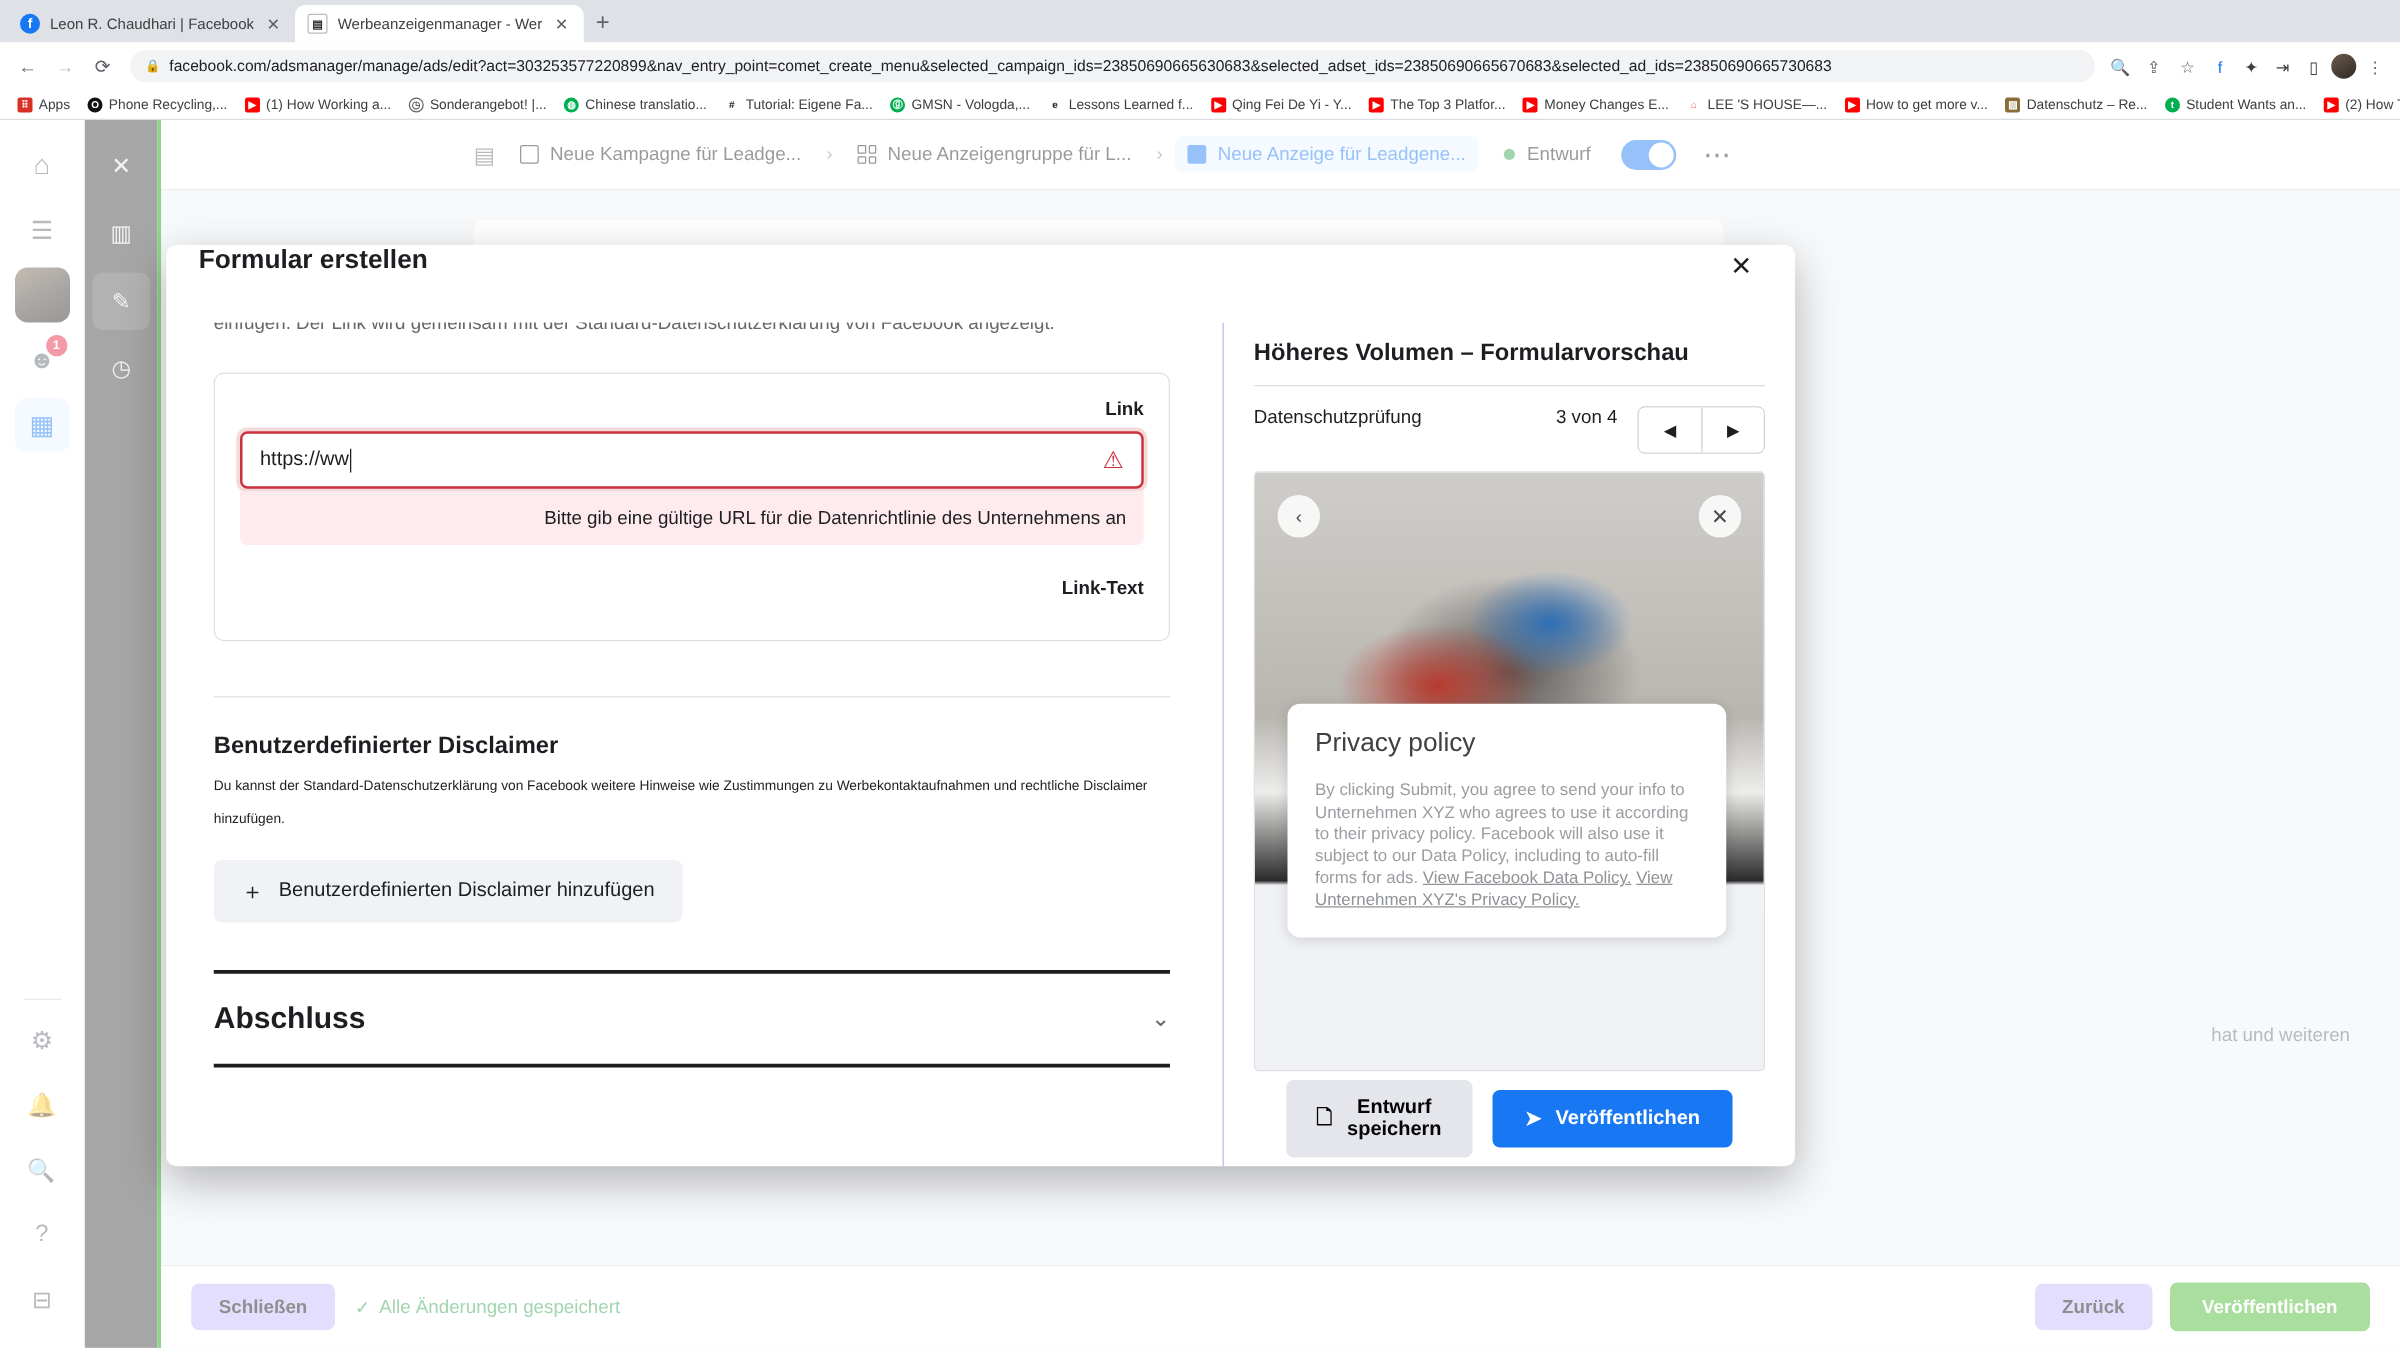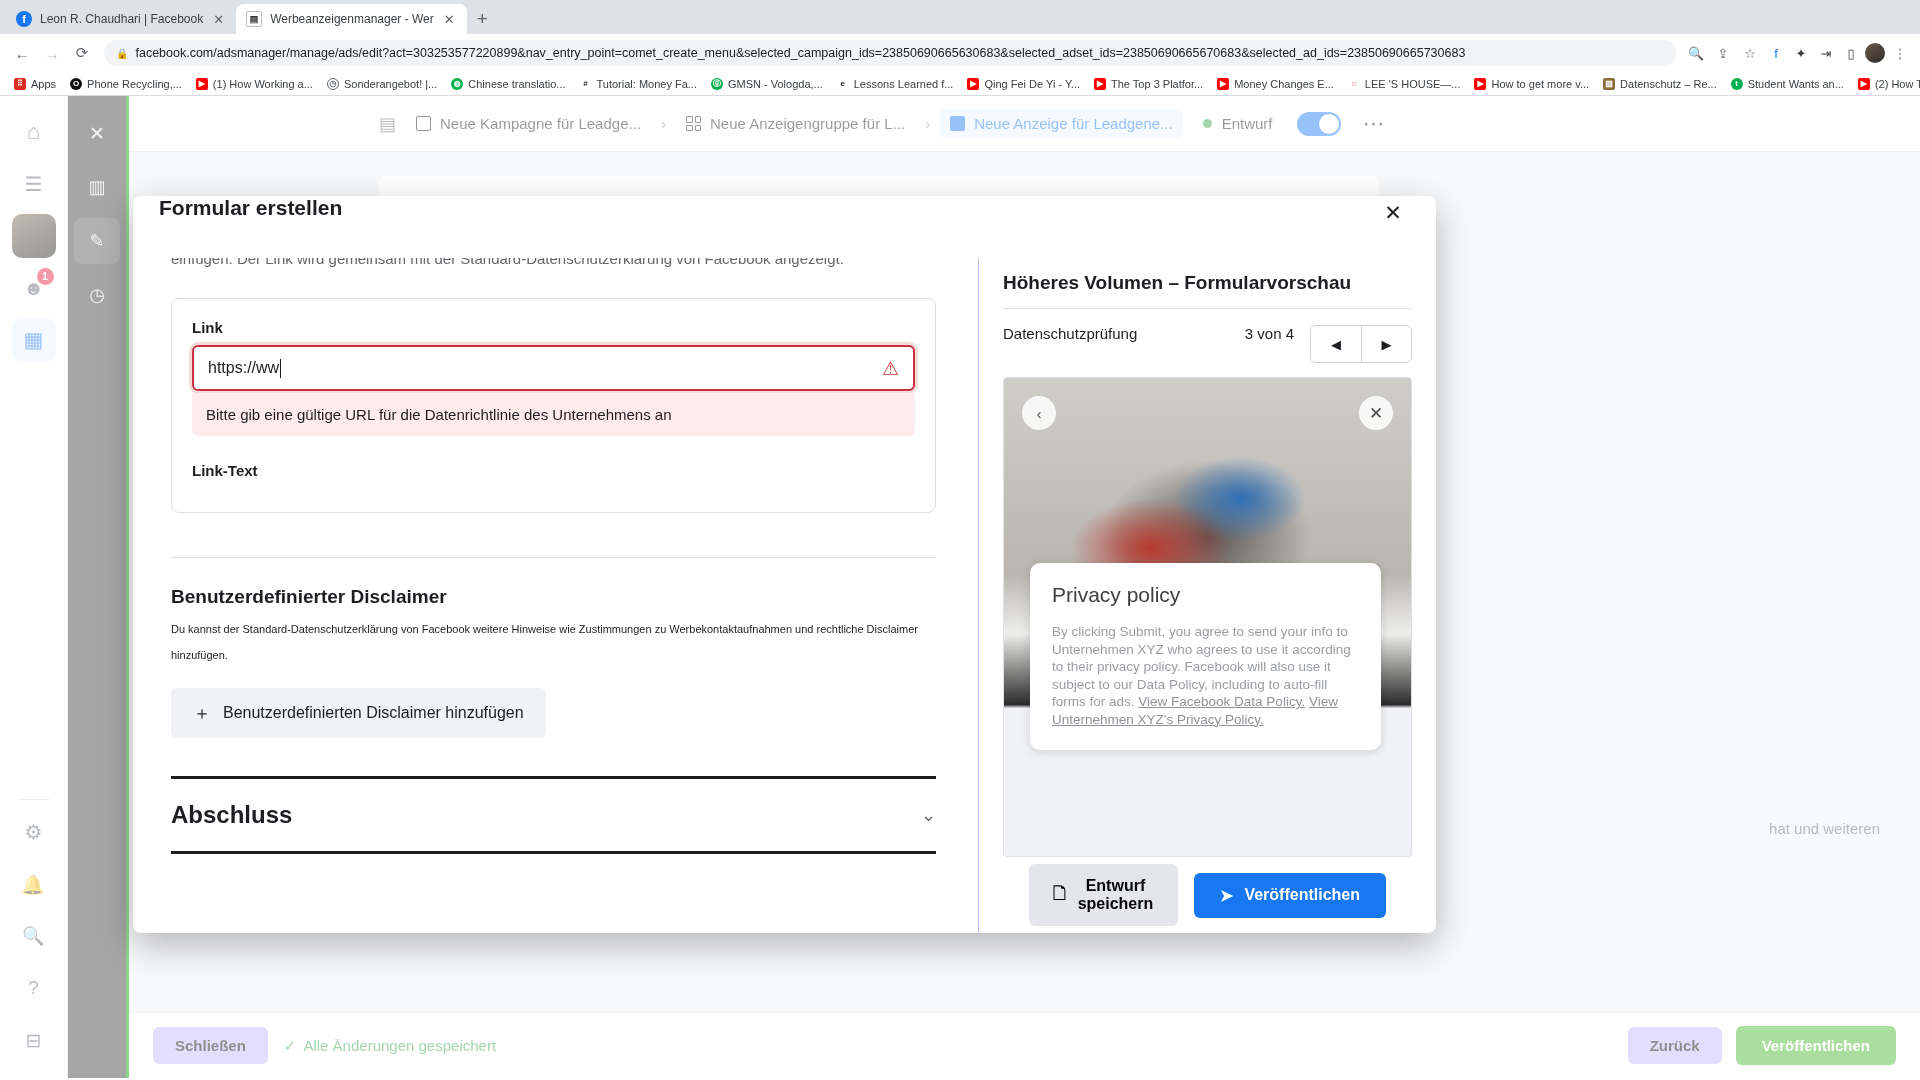--- a/index.html
+++ b/index.html
@@ -215,20 +215,21 @@
     width: 845px; padding: 0 22px 0 18px; overflow: hidden;
     position: relative;
   }
   .cut-text {
     font-size: 15px; color: #65676b; line-height: 22px;
     margin-top: -10px; padding-left: 20px; height: 22px; overflow: hidden;
   }
   .field-card {
     margin: 28px 20px 0 20px; border: 1px solid #dddfe2; border-radius: 8px;
     padding: 20px 20px 24px 20px;
+    text-align: right;
   }
   .field-label { font-size: 15px; font-weight: bold; color: #1c1e21;
                  margin-bottom: 9px; }
   .input-err {
     height: 46px; border: 2px solid #c9333f; border-radius: 6px;
     display: flex; align-items: center; padding: 0 14px;
     box-shadow: 0 0 0 3px rgba(201,51,63,0.18);
     background: #fff;
   }
   .input-val { font-size: 16px; color: #1c1e21; }
@@ -403,21 +404,21 @@
     <div class="bm">
       <span class="bm-ico" style="background:#fff;color:#5f6368;border:1px solid #5f6368;border-radius:50%;">◷</span>
       <span>Sonderangebot! |...</span>
     </div>
     <div class="bm">
       <span class="bm-ico" style="background:#00b050;border-radius:50%;">◍</span>
       <span>Chinese translatio...</span>
     </div>
     <div class="bm">
       <span class="bm-ico" style="background:#fff;color:#202124;">#</span>
-      <span>Tutorial: Money Fa...</span>
+      <span>Tutorial: Eigene Fa...</span>
     </div>
     <div class="bm">
       <span class="bm-ico" style="background:#00b050;border-radius:50%;">ⓖ</span>
       <span>GMSN - Vologda,...</span>
     </div>
     <div class="bm">
       <span class="bm-ico" style="background:#fff;color:#202124;">e</span>
       <span>Lessons Learned f...</span>
     </div>
     <div class="bm">

